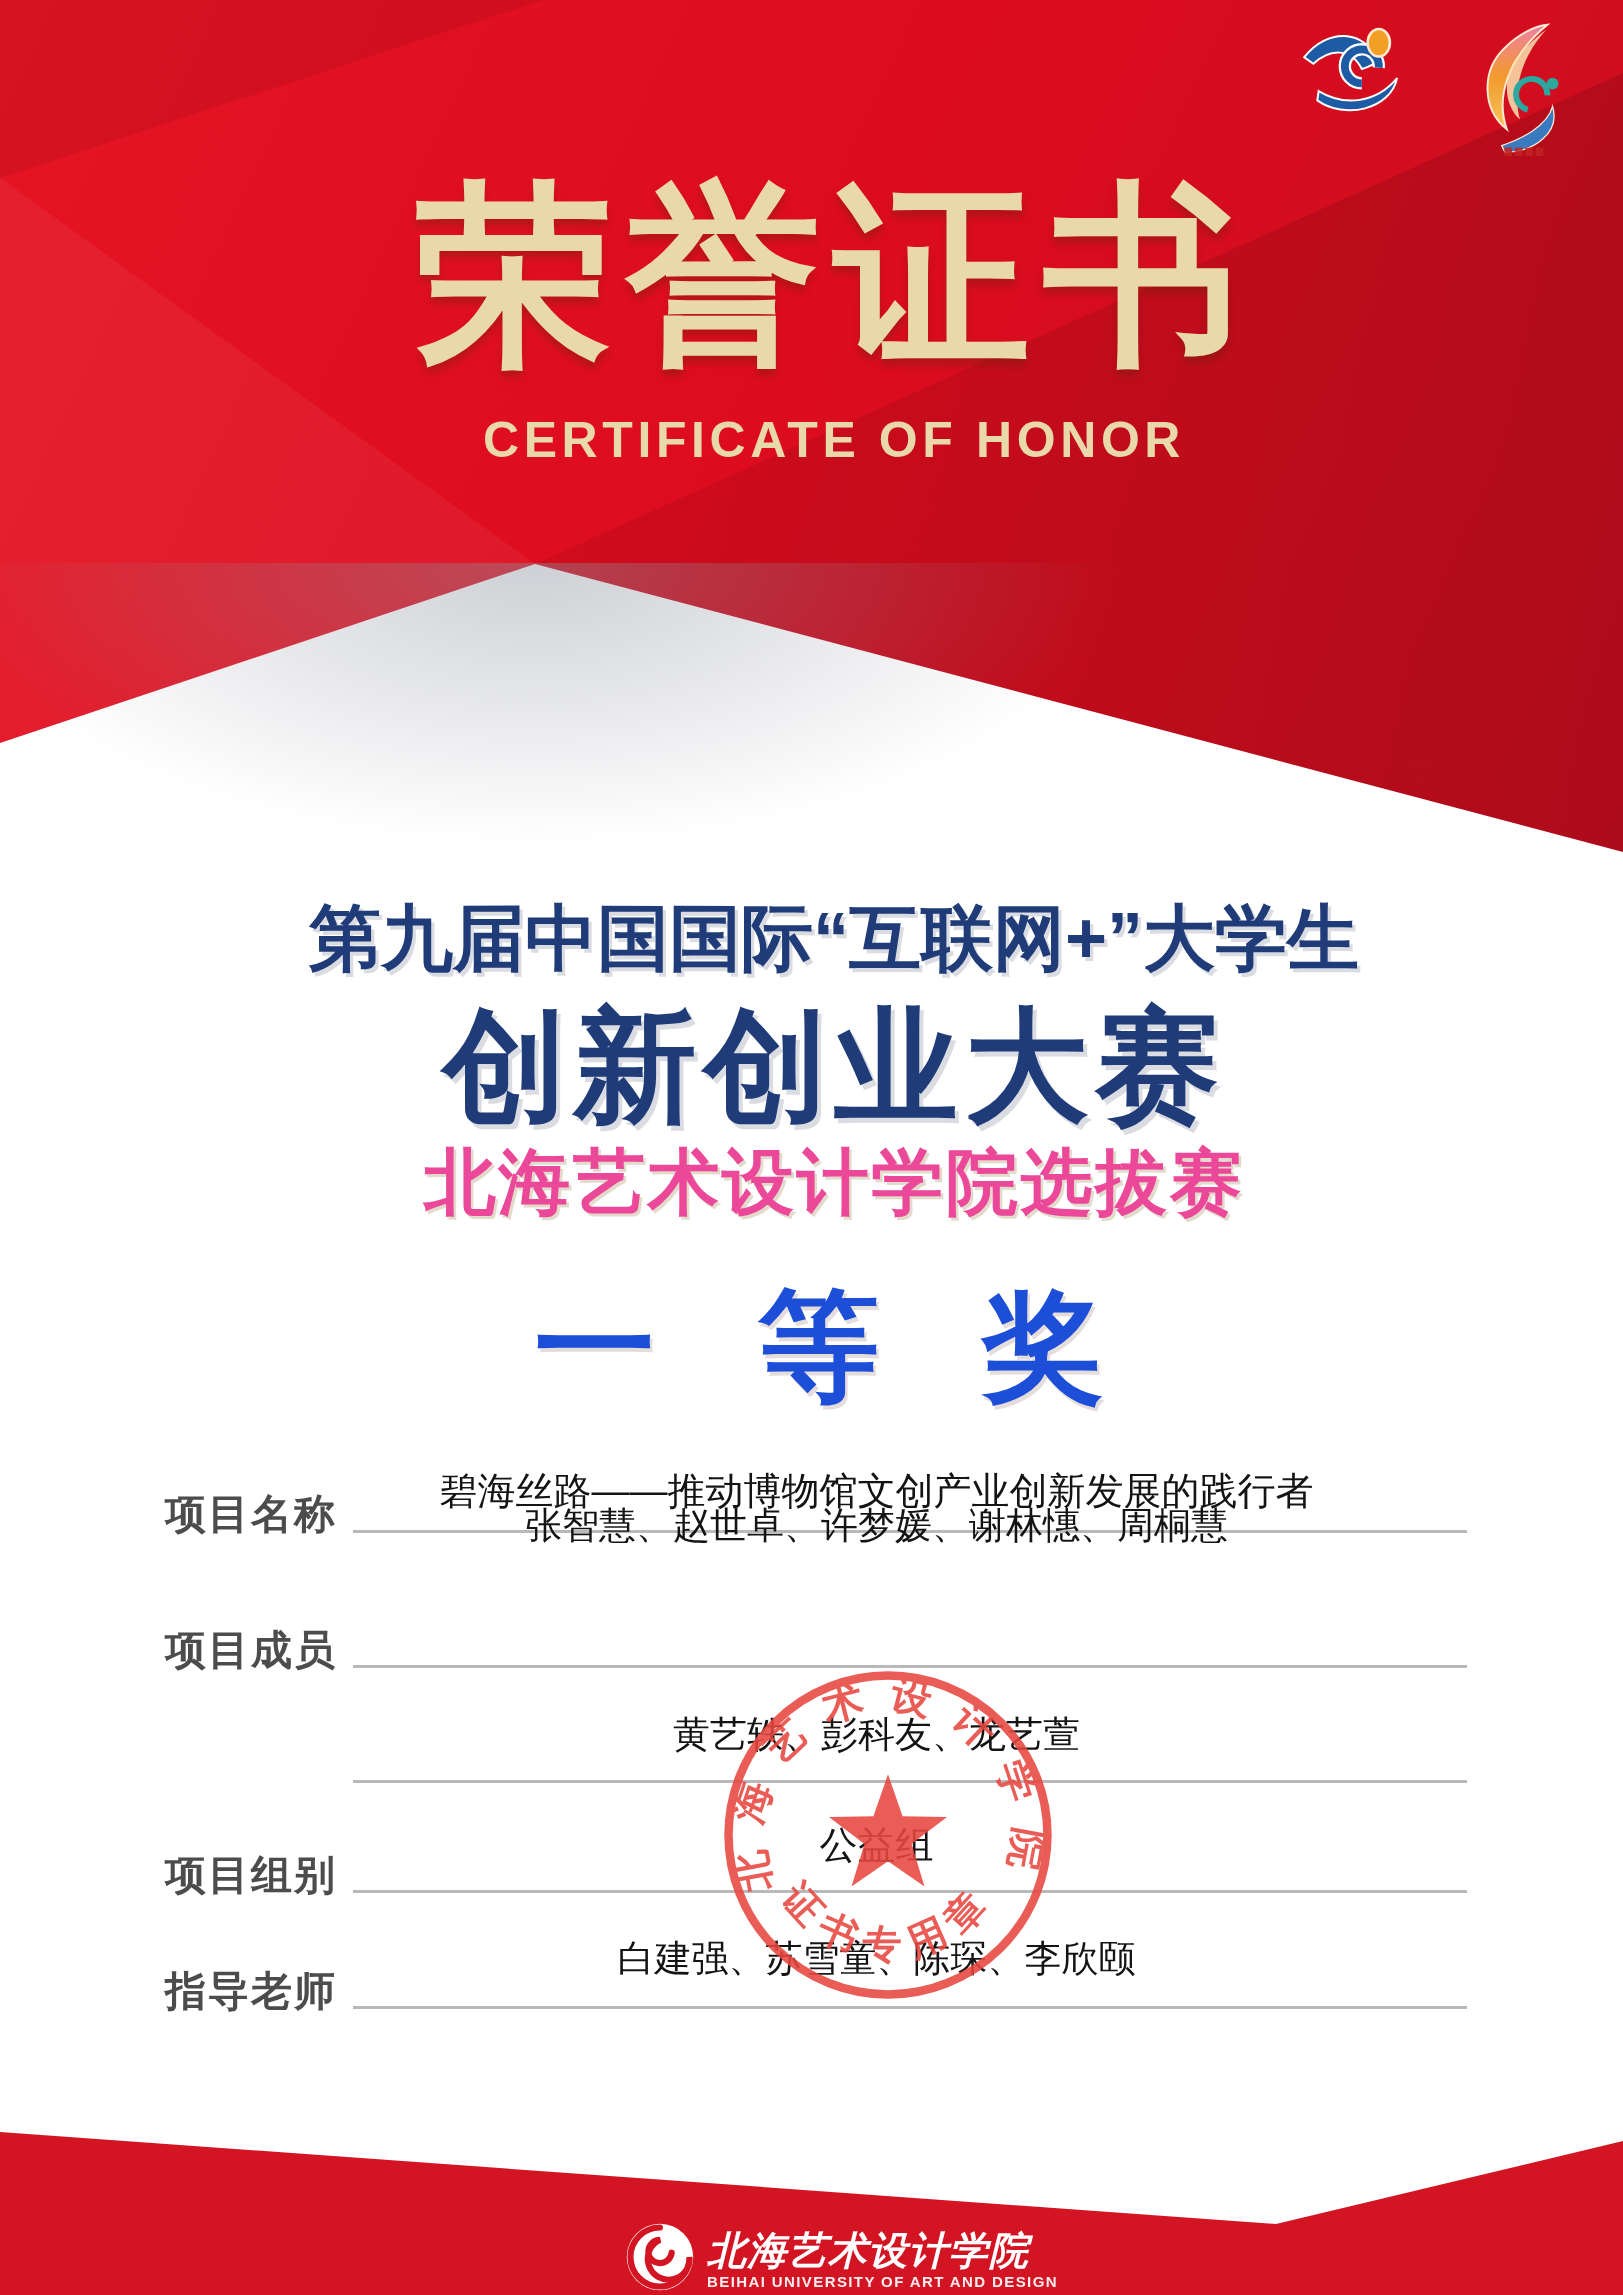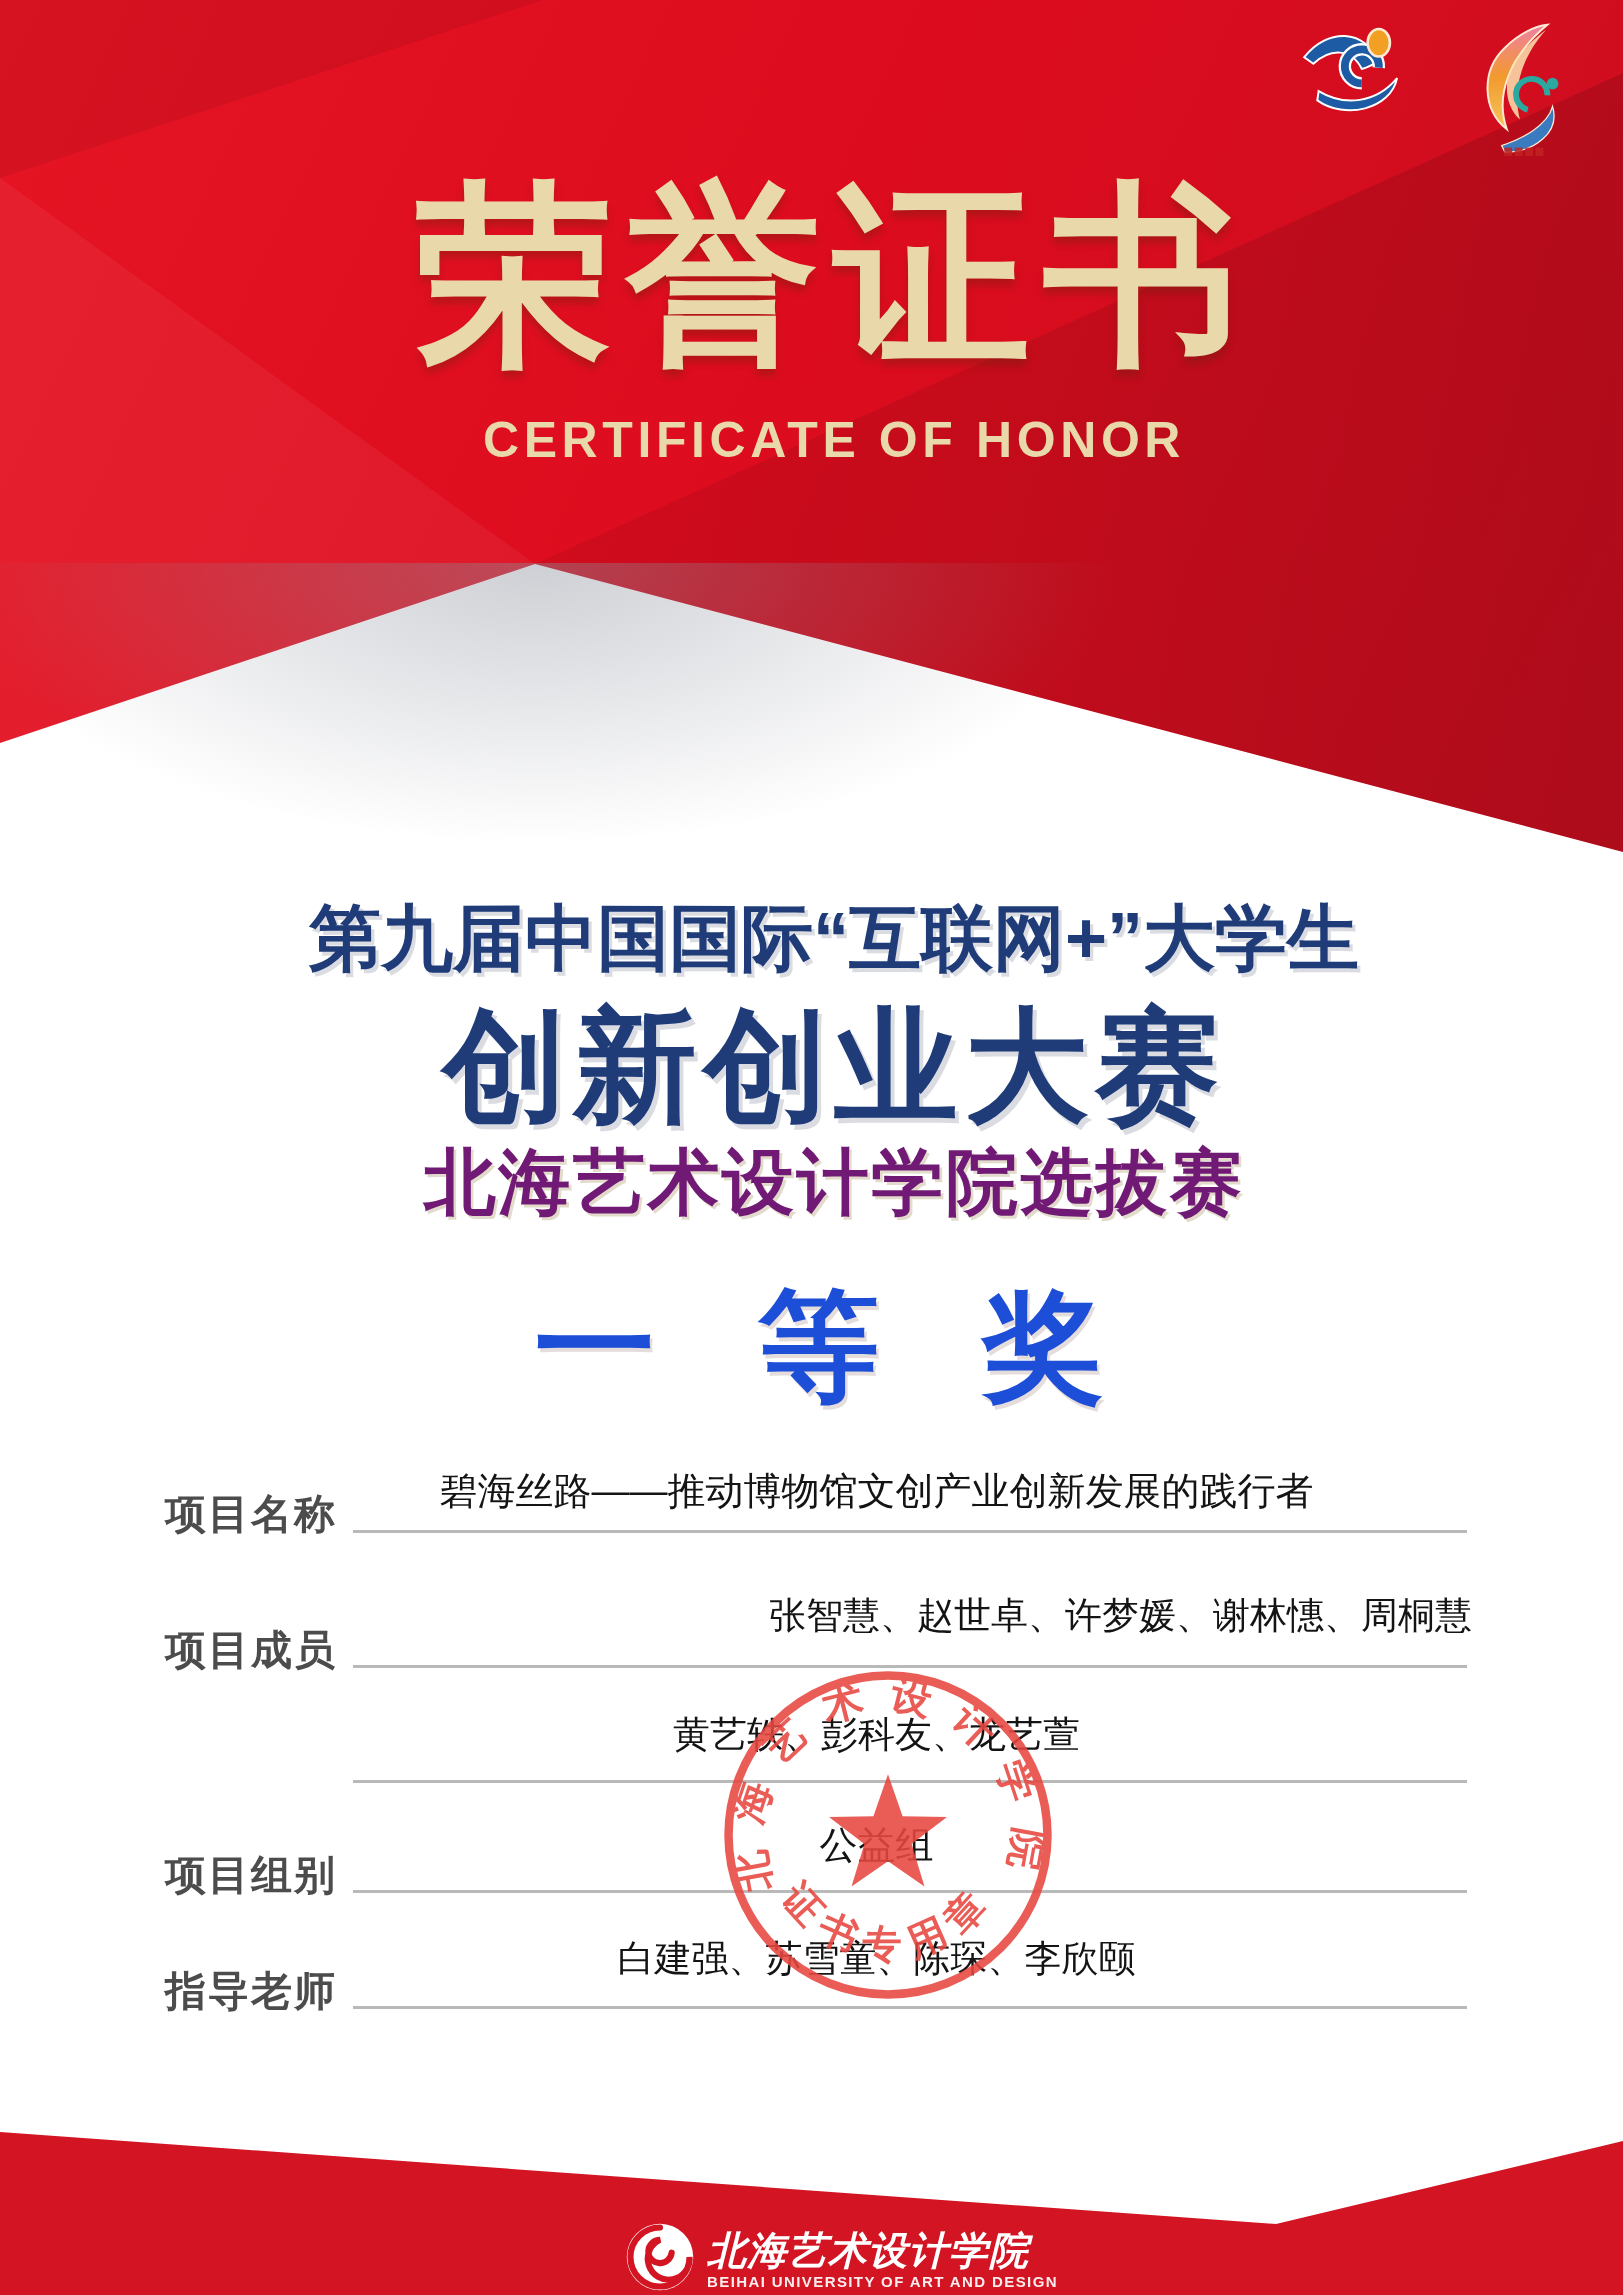--- a/index.html
+++ b/index.html
@@ -25,34 +25,34 @@
       text-shadow:0 6.5px 7.9px rgba(80,40,10,.28);line-height:1;}
   .title-en{top:411px;font-size:50px;font-weight:700;letter-spacing:4.6px;color:#e9d8a9;}
 
   
   .h-line1{top:891px;font-size:72px;font-weight:900;color:#1f3c79;
       font-family:Liberation Sans, sans-serif;
       text-shadow:3.3px 3.9px 0 rgba(158,164,180,.38);}
   .h-line2{top:985px;font-size:124px;font-weight:900;color:#1f3c79;letter-spacing:6.5px;
       font-family:"Liberation Serif","DejaVu Serif",serif;
       text-shadow:3.9px 4.6px 0 rgba(158,164,180,.38);}
-  .h-line3{top:1135px;font-size:72px;font-weight:900;color:#701a75;letter-spacing:2.6px;
+  .h-line3{top:1135px;font-size:72px;font-weight:900;color:#ec4899;letter-spacing:2.6px;
       font-family:"Liberation Serif","DejaVu Serif",serif;
       text-shadow:2.6px 3.3px 0 rgba(190,175,140,.45);}
   .h-award{top:1266px;font-size:121px;font-weight:900;color:#1d4ed8;letter-spacing:30px;
       word-spacing:13px;font-family:"Liberation Serif","DejaVu Serif",serif;
       text-shadow:2.6px 3.9px 0 rgba(170,140,140,.30);}
 
   
   .field-label{position:absolute;left:165px;font-size:41px;font-weight:700;letter-spacing:2px;color:#4c4c4c;}
   .field-value{position:absolute;left:281px;width:1191px;text-align:center;font-size:37px;
       color:#141414;white-space:nowrap;}
   .field-line{position:absolute;left:353px;width:1114px;height:2.6px;background:#b9b9b9;}
   .fl1{top:1487px;} .fl2{top:1623px;} .fl4{top:1848px;text-align:right;} .fl5{top:1964px;}
-  .fv1{top:1466px;font-size:38px;} .fv2{top:1591px;text-align:right;} .fv3{top:1710px;}
+  .fv1{top:1466px;font-size:38px;} .fv2{top:1501px;} .fv3{top:1710px;}
   .fv4{top:1820px;font-size:38px;} .fv5{top:1934px;}
   .ln1{top:1530px;} .ln2{top:1665px;} .ln3{top:1780px;} .ln4{top:1890px;} .ln5{top:2006px;}
 
   
   .stamp{position:absolute;left:705px;top:1652px;width:366px;height:366px;opacity:.88;z-index:5;}
 
   
   .band{position:absolute;left:0;top:2094px;width:1623px;height:202px;background:#d31523;
       clip-path:polygon(0 38px,1276px 130px,1623px 47px,1623px 202px,0 202px);}
   .band-shade{position:absolute;left:0;top:2094px;width:1623px;height:202px;pointer-events:none;

